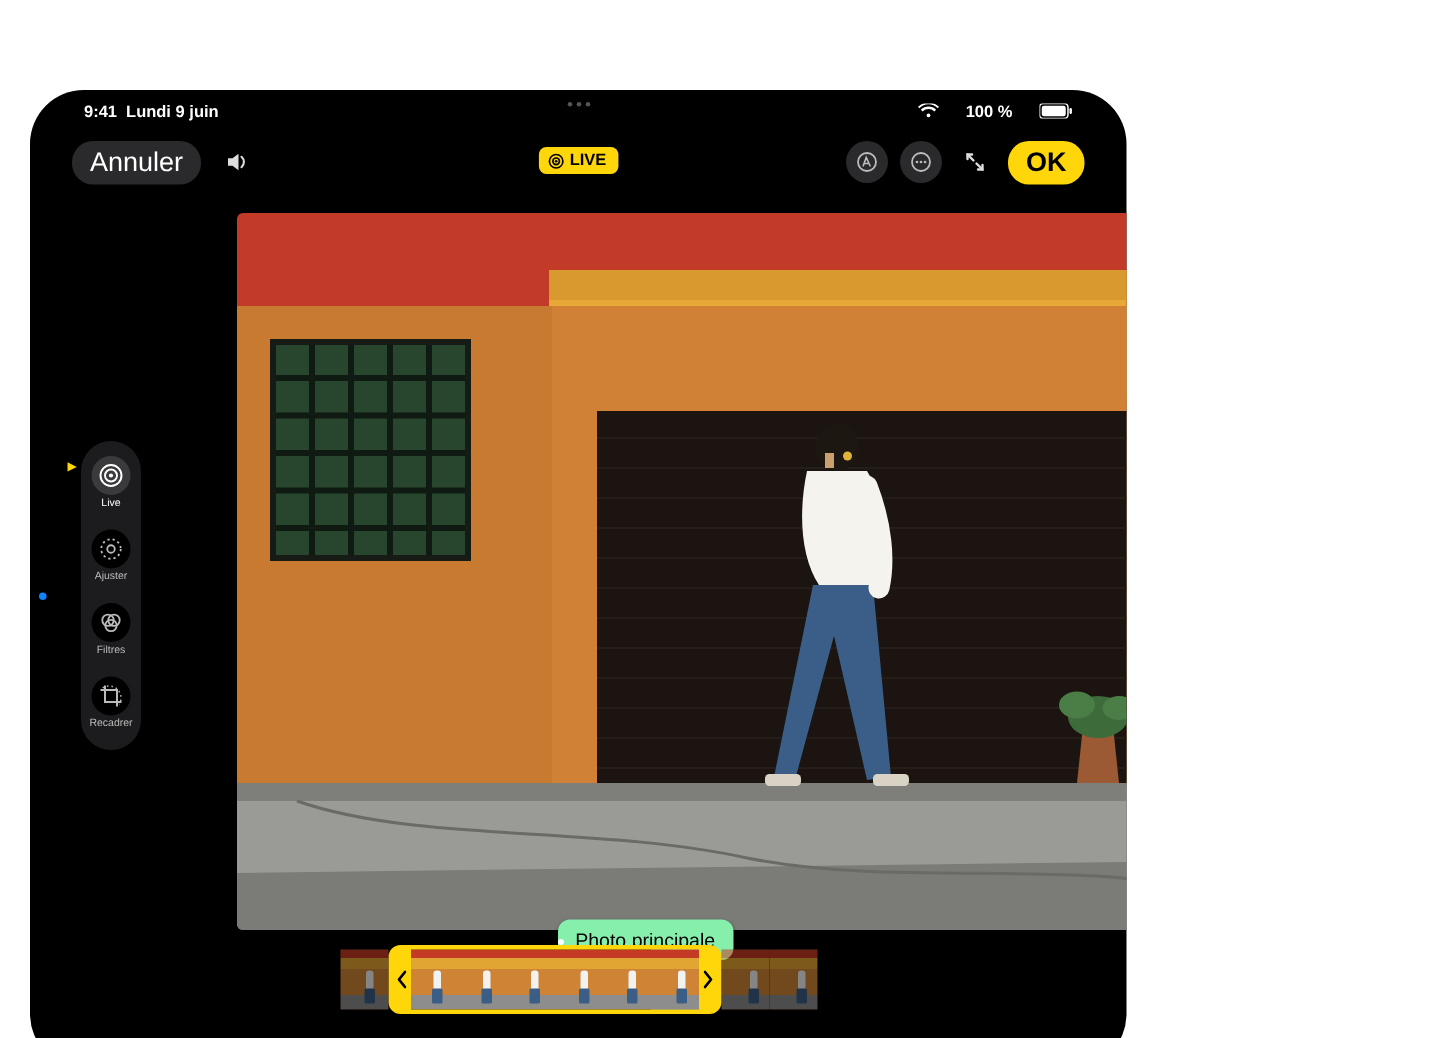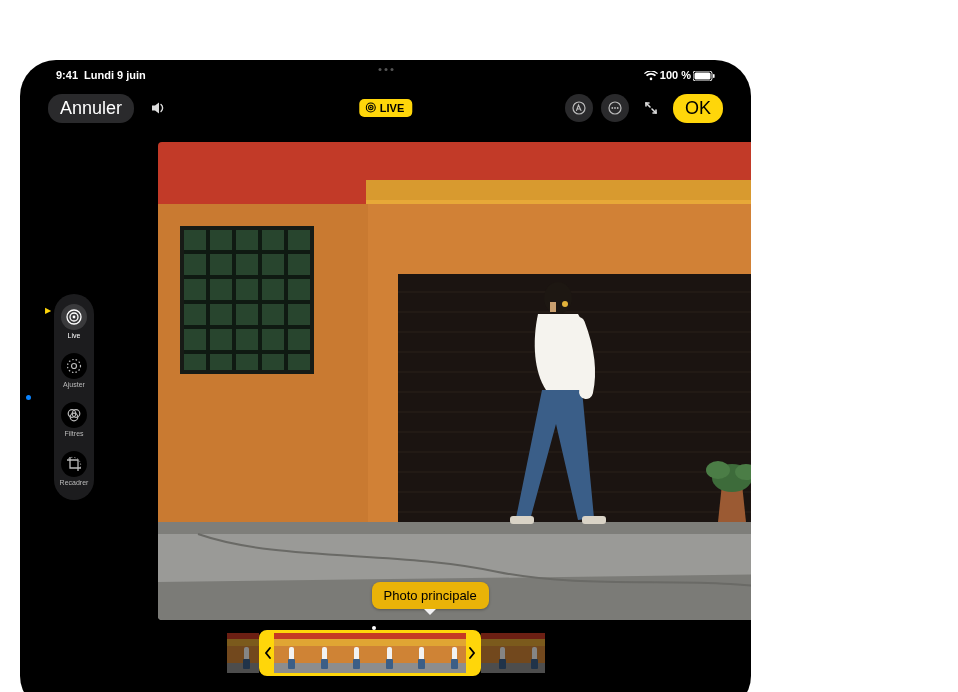--- a/index.html
+++ b/index.html
@@ -8,21 +8,21 @@
     position: absolute; left: 20px; top: 20px; width: 731px; height: 652px;
     background: #000; border-radius: 36px; overflow: hidden; margin-top: 40px;
   }
   
   .status-bar {
     position: absolute; top: 0; left: 0; right: 0; height: 26px;
     display: flex; justify-content: space-between; align-items: center;
     padding: 4px 36px 0 36px; color: #fff; font-size: 11px; font-weight: 600;
   }
   .status-left { display: flex; gap: 6px; }
-  .status-right { display: flex; gap: 2px; align-items: flex-end; }
+  .status-right { display: flex; gap: 18px; align-items: flex-start; }
   .status-dots {
     position: absolute; left: 50%; top: 8px; transform: translateX(-50%);
     display: flex; gap: 3px;
   }
   .status-dots span { width: 3px; height: 3px; border-radius: 50%; background: #555; }
   .wifi-icon, .battery-icon { display: inline-flex; align-items: center; }
 
   
   .toolbar {
     position: absolute; top: 32px; left: 0; right: 0; height: 32px;
@@ -30,21 +30,21 @@
   }
   .toolbar-left { display: flex; gap: 10px; align-items: center; }
   .toolbar-center { position: absolute; left: 50%; transform: translateX(-50%); }
   .toolbar-right { margin-left: auto; display: flex; gap: 8px; align-items: center; }
 
   .pill-btn {
     background: #2a2a2c; color: #fff; border: none; border-radius: 14px;
     padding: 4px 12px; font-size: 18px; font-weight: 500; cursor: pointer;
     display: inline-flex; align-items: center; gap: 4px;
   }
-  .pill-btn.yellow { background: #ffd60a; color: #000; font-weight: 400; }
+  .pill-btn.yellow { background: #ffd60a; color: #000; font-weight: 700; }
   .icon-btn {
     width: 28px; height: 28px; border-radius: 50%; background: #2a2a2c;
     display: flex; align-items: center; justify-content: center; cursor: pointer;
     color: #ddd; border: none;
   }
   .icon-btn.bare { background: transparent; }
   .live-pill {
     background: #ffd60a; color: #000; font-weight: 700; font-size: 11px;
     border-radius: 5px; padding: 3px 8px 3px 6px; display: inline-flex; align-items: center; gap: 4px;
     cursor: pointer; border: none;
@@ -89,22 +89,22 @@
     linear-gradient(to bottom, #c53a24 0 14%, #e0a533 14% 32%, #cf8335 32% 76%, #8d8d8d 76% 100%);
   }
   .frame .fig { position:absolute; left:55%; top:34%; width:5px; height:16px; background:#f2f2f2; border-radius:2px; }
   .frame .fig::after { content:""; position:absolute; left:-1px; top:12px; width:7px; height:10px; background:#3b5e86; border-radius:1px;}
   .frame.selected { outline: 2px solid #fff; outline-offset: -2px; z-index: 2; }
   .frame.outside { opacity: 0.55; width: 32px; height: 40px; }
   .frames-outside { display: flex; }
 
   
   .tooltip {
-    position: absolute; bottom: 103px; left: 50%; transform: translateX(-14px);
-    background: #eab308; color: #000; font-size: 13px; padding: 6px 12px;
+    position: absolute; bottom: 72px; left: 50%; transform: translateX(-14px);
+    background: #86efac; color: #000; font-size: 13px; padding: 6px 12px;
     border-radius: 8px; white-space: nowrap; font-weight: 400;
     box-shadow: 0 1px 3px rgba(0,0,0,.3);
   }
   .tooltip::after {
     content: ""; position: absolute; bottom: -6px; left: 50%; transform: translateX(-50%);
     border: 6px solid transparent; border-top-color: #f2f2f4; border-bottom: none;
   }
   .key-dot {
     position: absolute; bottom: 82px; left: 50%; transform: translateX(-14px);
     width: 4px; height: 4px; border-radius: 50%; background: #fff;

